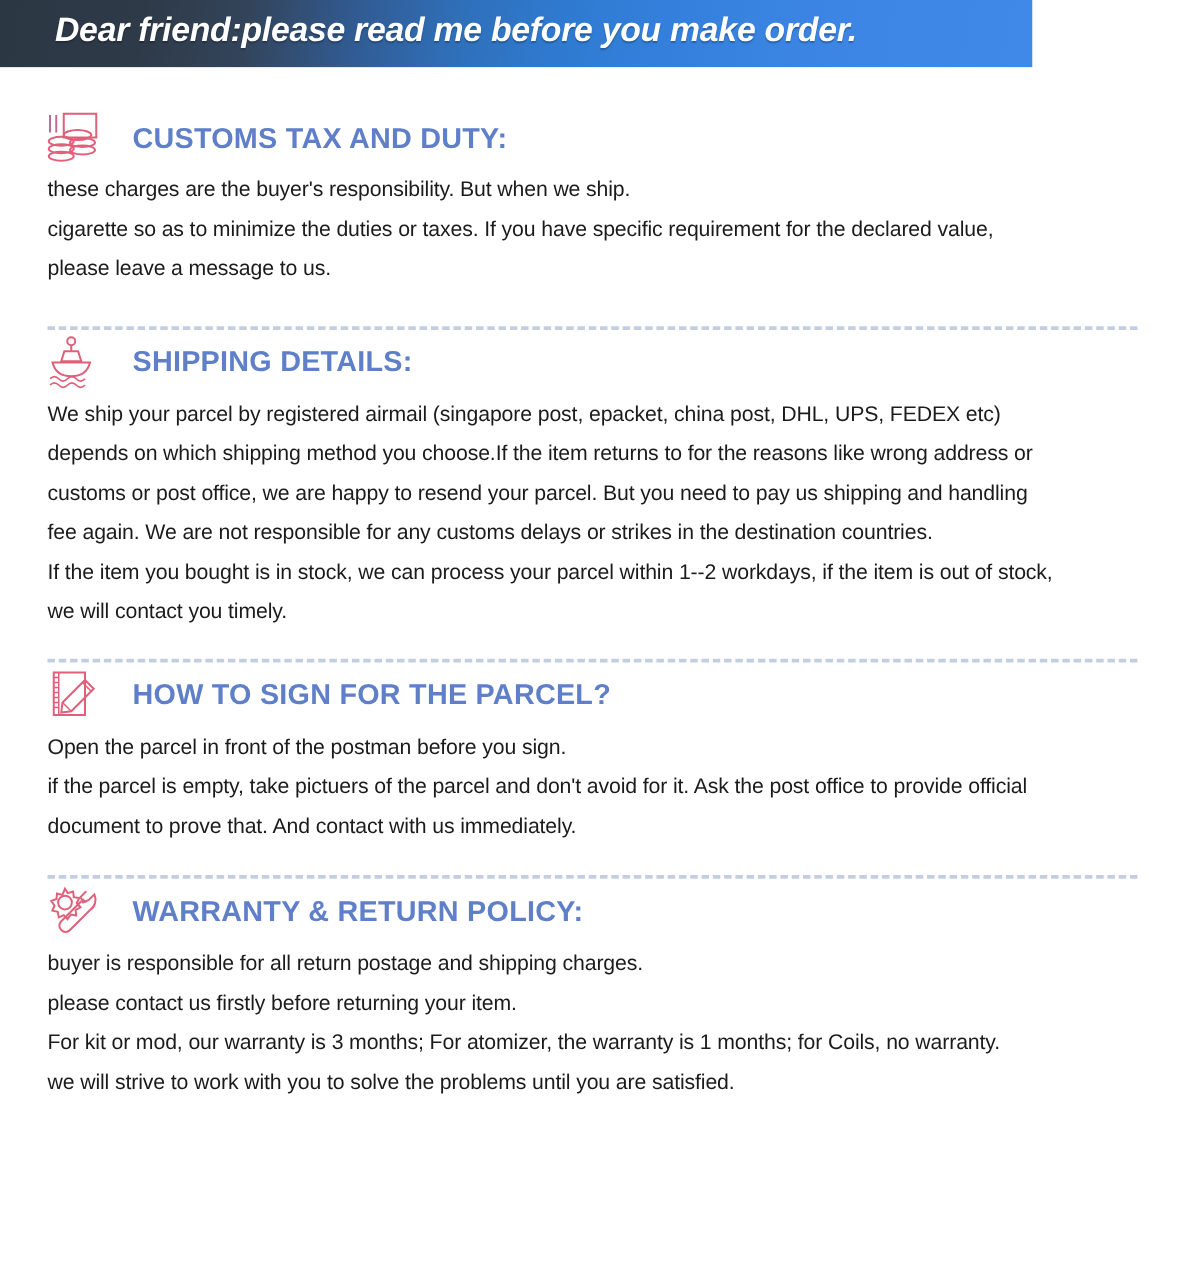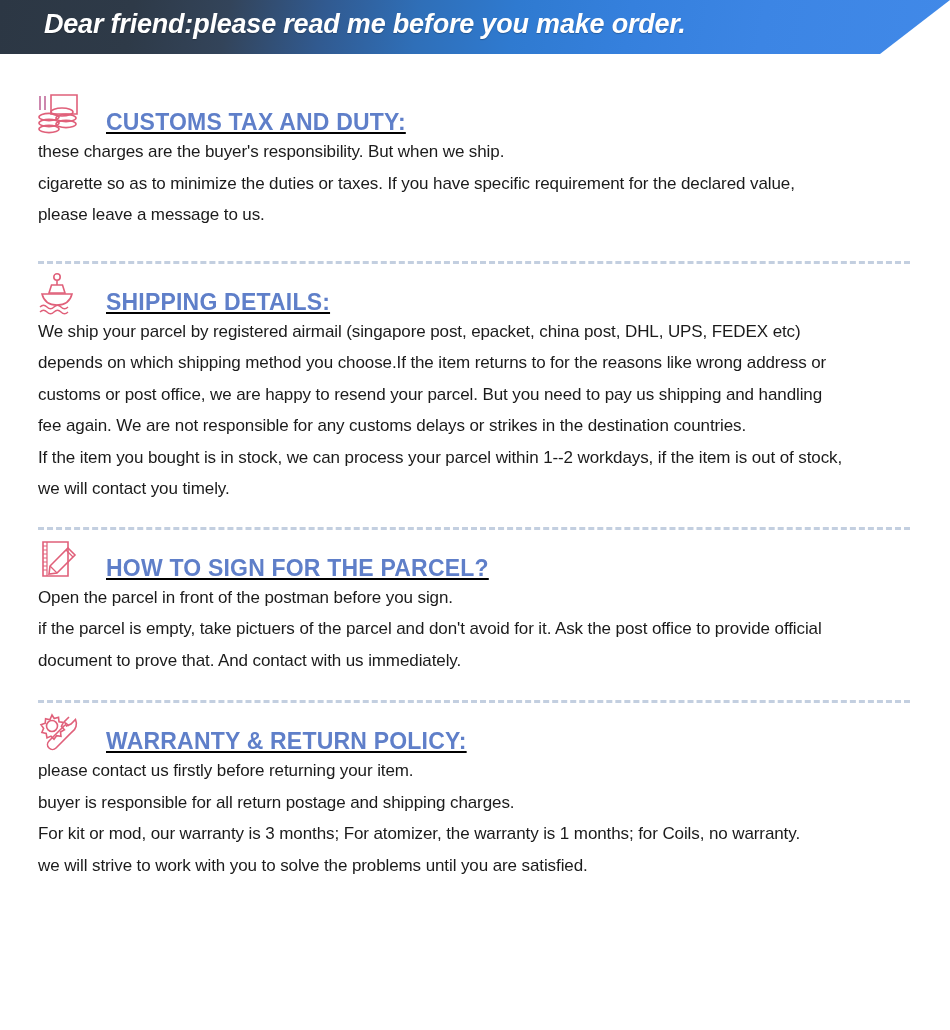--- a/index.html
+++ b/index.html
@@ -11,21 +11,21 @@
     height: 1030px;
     background: #ffffff;
     font-family: "Liberation Sans", sans-serif;
     overflow: hidden;
     position: relative;
   }
 
   
   .banner {
     position: relative;
-    width: 950px;
+    width: 826px;
     height: 54px;
     overflow: hidden;
   }
   .banner-shape {
     position: absolute;
     inset: 0;
     background: linear-gradient(100deg,
         #2c3744 0%,
         #2e3a48 14%,
         #33445a 24%,
@@ -49,24 +49,23 @@
     white-space: nowrap;
     text-shadow: 0 1px 1px rgba(0,0,0,0.25);
   }
 
   
   .section {
     position: relative;
   }
   .section-head {
     display: flex;
-    align-items: flex-end;
+    align-items: center;
     height: 52px;
     padding-left: 36px;
-    text-decoration: underline;
   }
   .section-icon {
     width: 46px;
     height: 44px;
     flex: 0 0 46px;
     display: block;
   }
   .section-title {
     margin-left: 24px;
     font-size: 23px;
@@ -192,18 +191,18 @@
       <g fill="none" stroke="#e0607a" stroke-width="1.6">
         <circle cx="16" cy="15" r="5.5"></circle>
         <path d="M16 4 L18.2 7.5 L22.5 6.2 L23 10.7 L27.4 11.4 L25.4 15.4 L28.4 18.8 L24.5 21 L25 25.4 L20.6 24.7 L18 28.3 L15 25.1 L11 26.9 L10.2 22.5 L5.9 21.5 L7.6 17.4 L5 13.7 L9.2 12.2 L9.6 7.8 L13.9 8.9 Z"></path>
         <path d="M33 6 L28.5 10.5 L30.5 15 L35 13 L39.5 8.5 C41.5 13 40 18.5 36 21 L20 37 C18 39 15 39 13 37 C11 35 11 32 13 30 L29 14"></path>
         <path d="M30 12 L33 15" stroke-width="1.2"></path>
       </g>
     </svg>
     <div class="section-title">WARRANTY &amp; RETURN POLICY:</div>
   </div>
   <div class="section-body">
+    <div class="body-line">buyer is responsible for all return postage and shipping charges.</div>
     <div class="body-line">please contact us firstly before returning your item.</div>
-    <div class="body-line">buyer is responsible for all return postage and shipping charges.</div>
     <div class="body-line">For kit or mod, our warranty is 3 months; For atomizer, the warranty is 1 months; for Coils, no warranty.</div>
     <div class="body-line">we will strive to work with you to solve the problems until you are satisfied.</div>
   </div>
 </div>
 
 </body></html>

